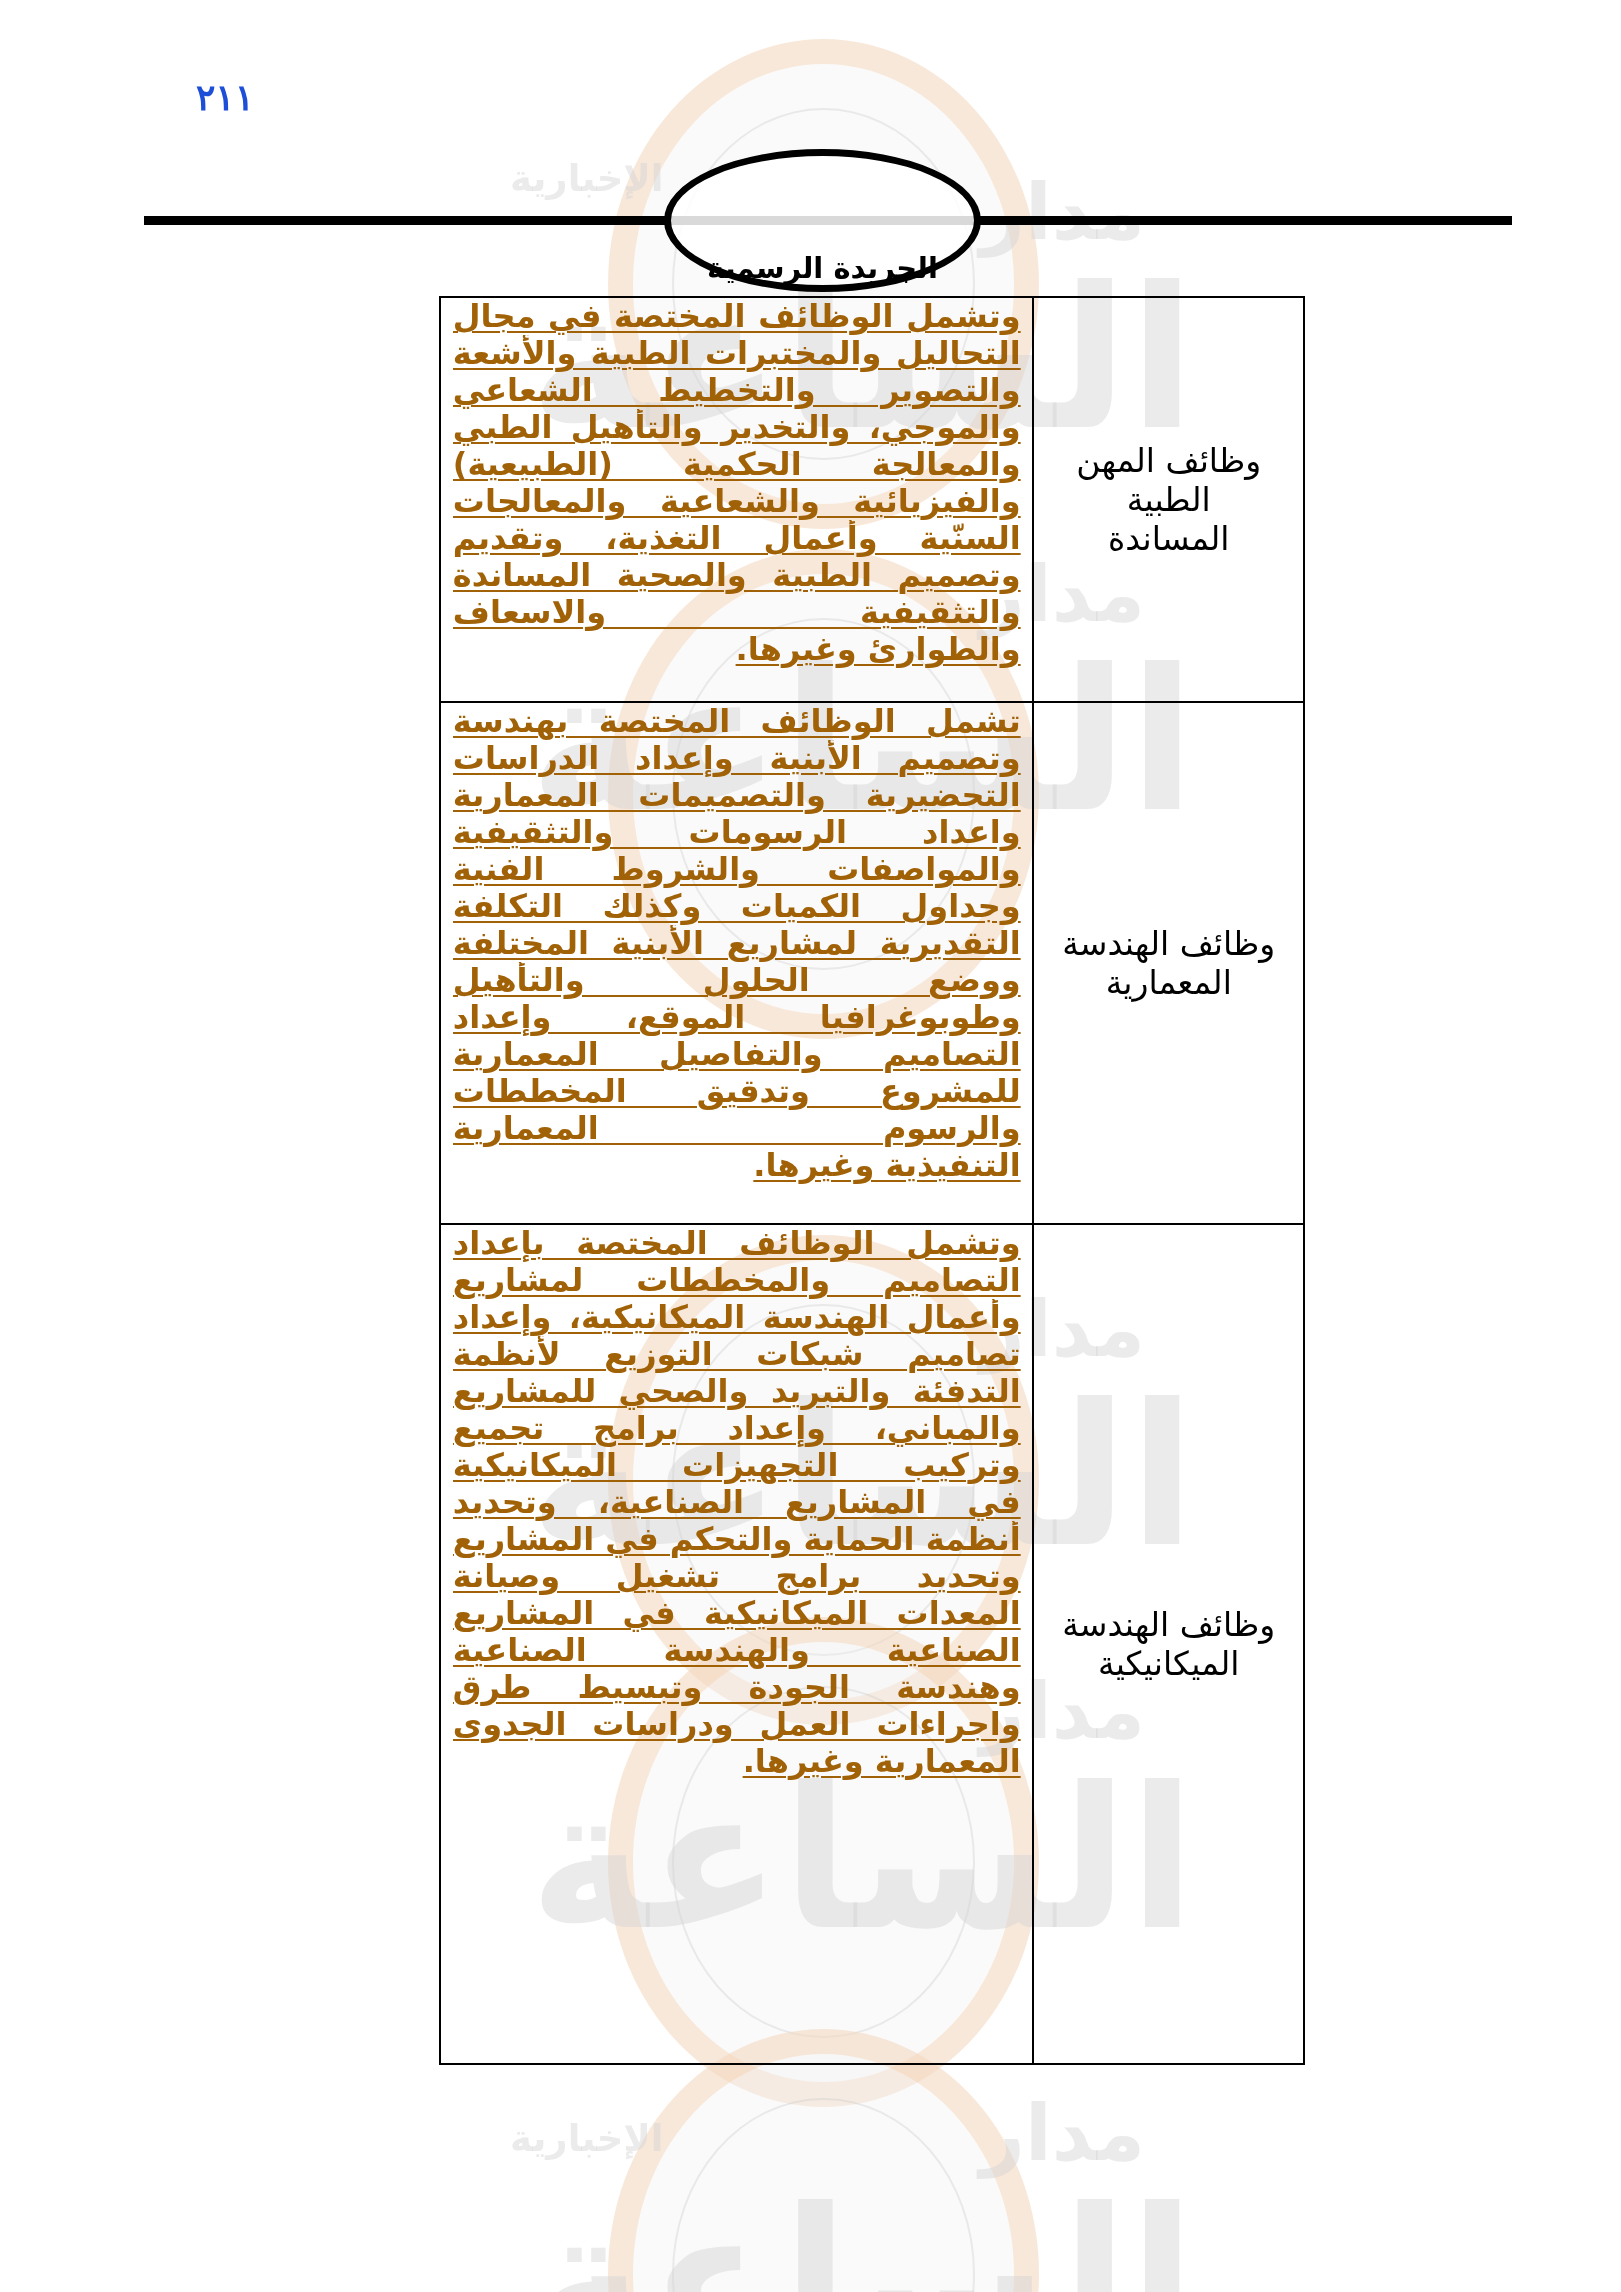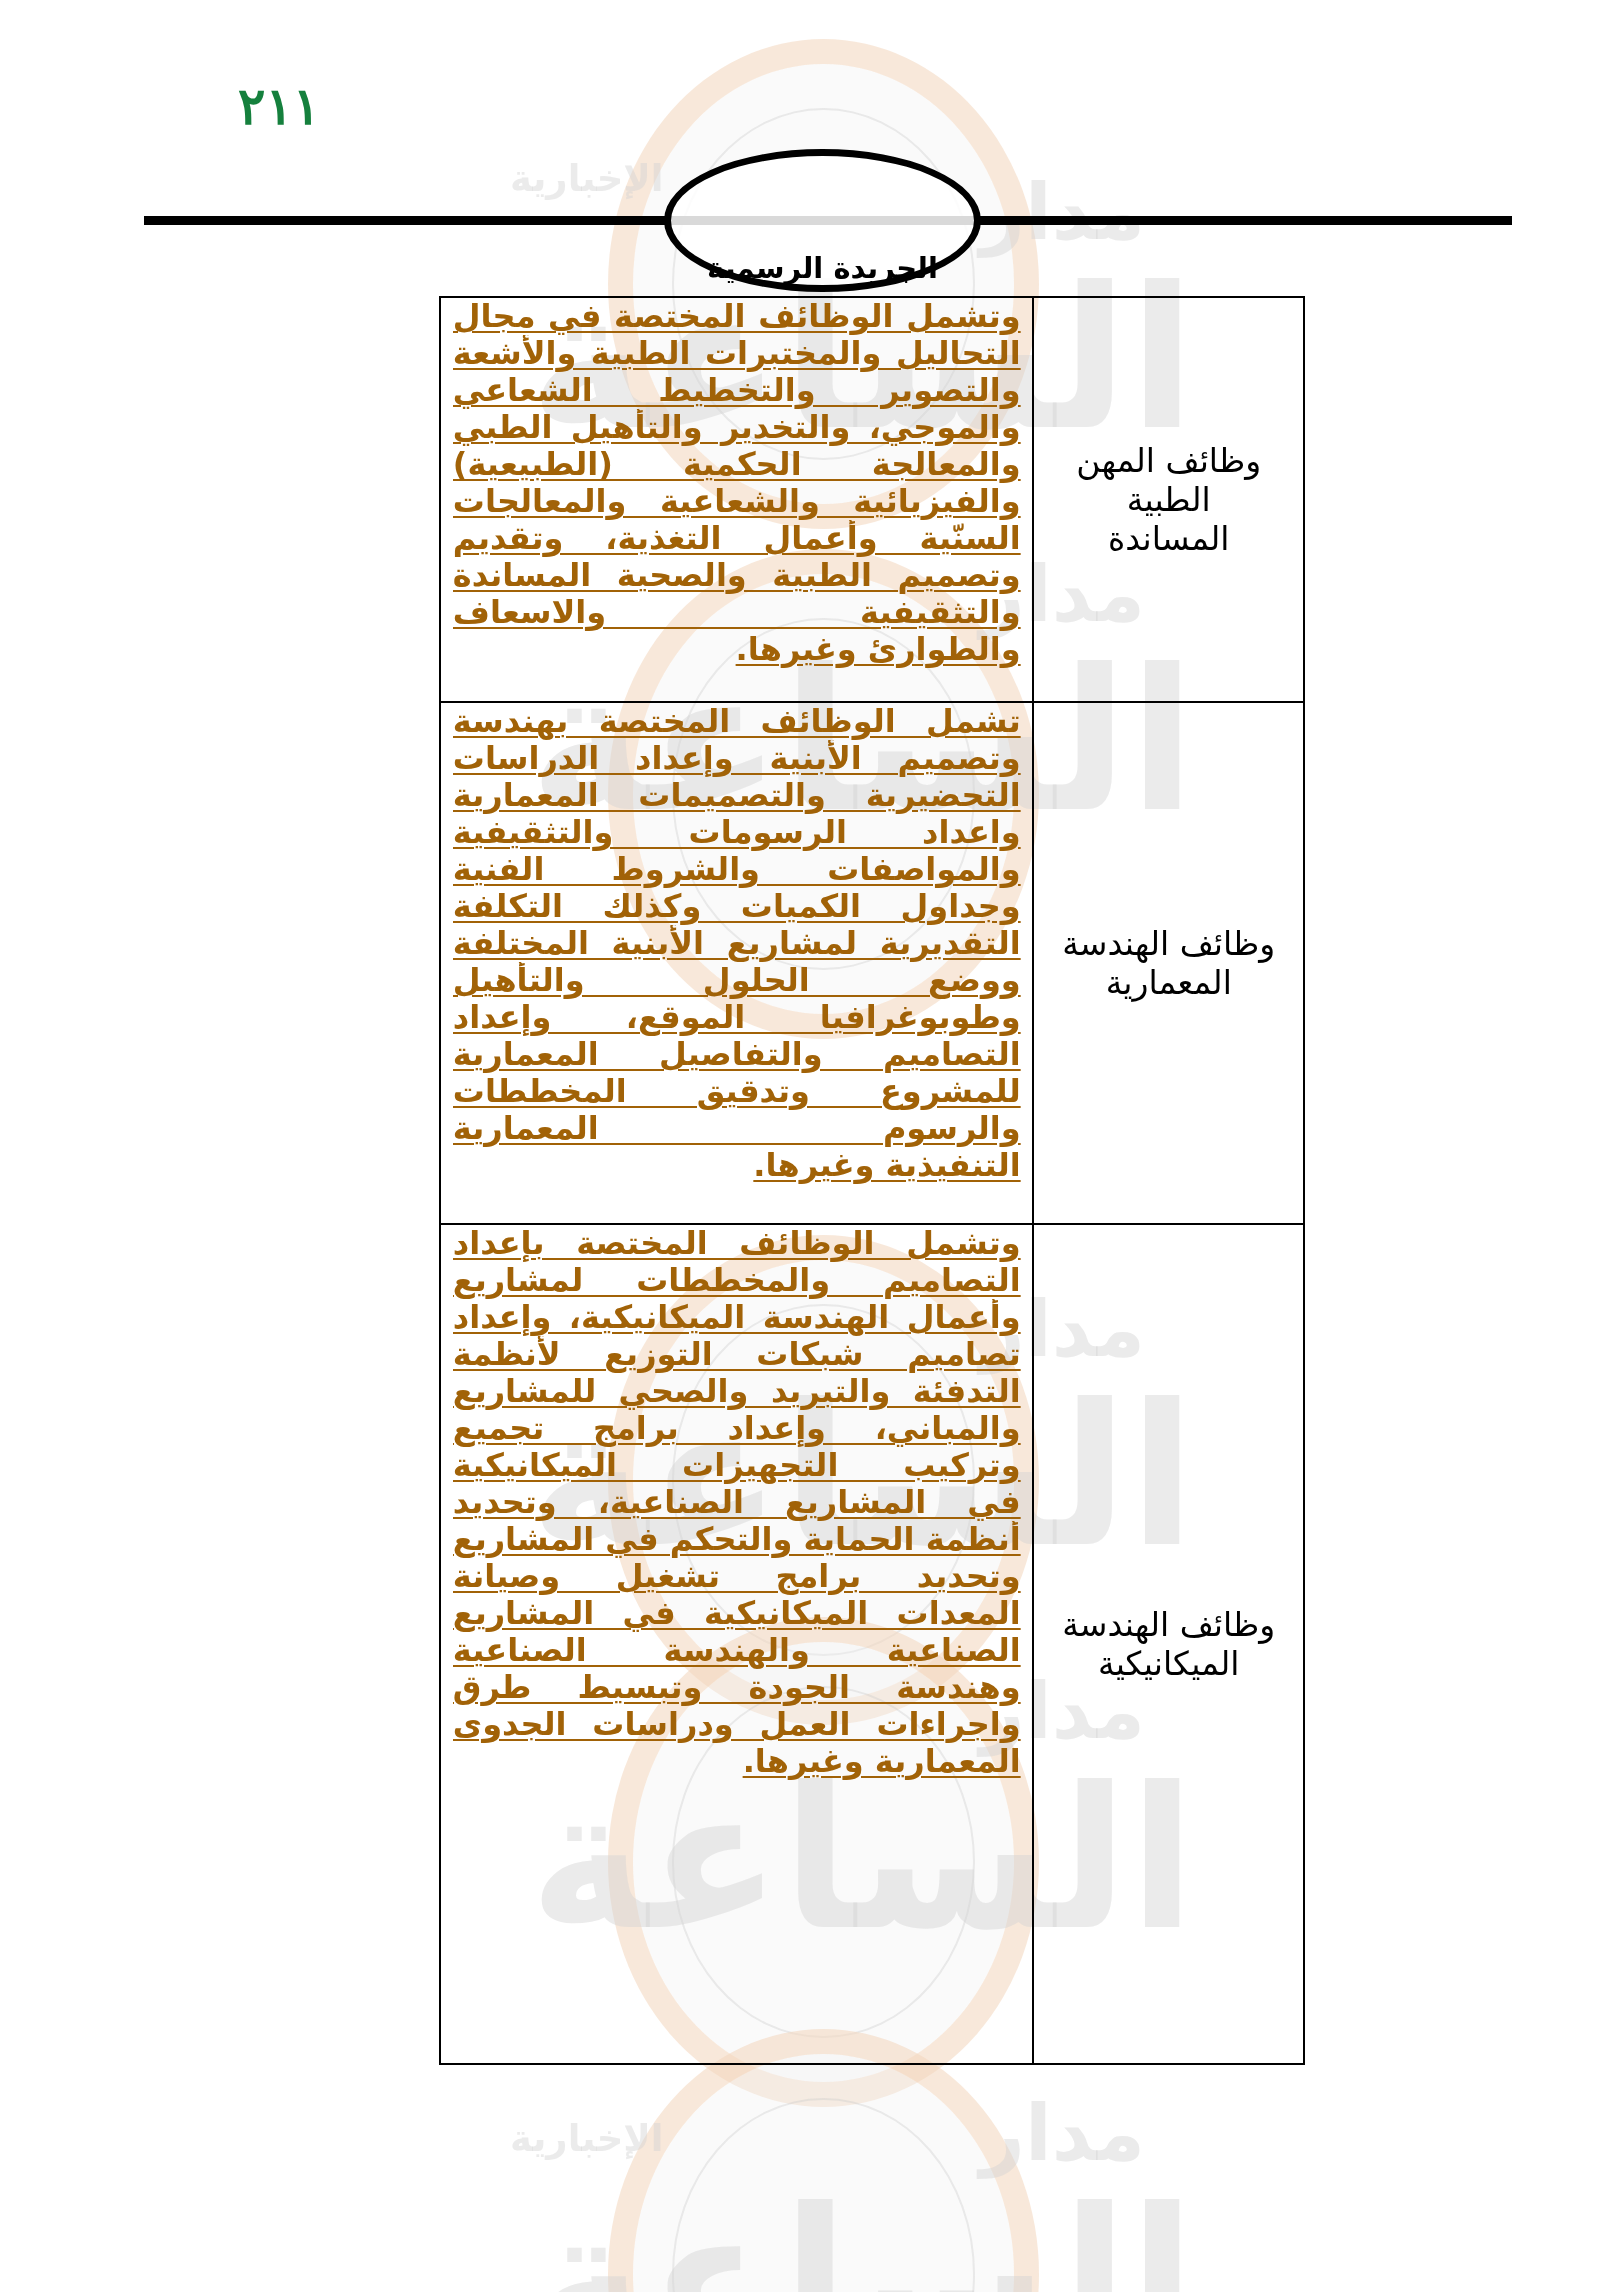--- a/index.html
+++ b/index.html
@@ -1,21 +1,21 @@
 <!DOCTYPE html>
 <html><head>
 <meta charset="utf-8">
 <style>
   html, body { margin:0; padding:0; background:#ffffff; }
   body { width:1621px; height:2293px; position:relative; overflow:hidden; font-family:"DejaVu Sans", "Liberation Sans", sans-serif; }
   .wm { position:absolute; pointer-events:none; }
   .wm-clock { width:431px; height:490px; border-radius:50%; border:25.5px solid rgba(245,200,160,0.35); box-sizing:border-box; background:rgba(240,240,240,0.35); }
   .wm-clock-inner { position:absolute; left:39px; top:44px; right:39px; bottom:44px; border-radius:50%; border:2.9px solid rgba(200,200,200,0.35); }
   .wm-text { color:rgba(210,210,210,0.45); font-weight:bold; font-family:"DejaVu Sans", sans-serif; direction:rtl; }
-  .page-number { position:absolute; left:196px; top:76px; font-size:51px; font-weight:bold; letter-spacing:13.7px; font-family:"DejaVu Serif", serif; color:#15803d;margin-left:42px; }
+  .page-number { position:absolute; left:196px; top:76px; font-size:36px; font-weight:bold; letter-spacing:13.7px; font-family:"DejaVu Serif", serif; color:#1d4ed8; }
   .rule { position:absolute; left:144px; top:216px; width:1368px; height:8.8px; background:#000; }
   .oval { position:absolute; left:664px; top:149px; width:317px; height:143px; box-sizing:border-box; border:7.8px solid #000; border-radius:50%; background:rgba(255,255,255,0.85); display:flex; align-items:flex-end; justify-content:center; }
   .oval-title { font-size:29px; font-weight:bold; direction:rtl; color:#000; }
   table.main { position:absolute; left:439px; top:296px; width:866px; border-collapse:collapse; direction:rtl; }
   table.main td { border:2px solid #000; vertical-align:top; padding:0; }
   td.label-cell { width:323px; vertical-align:middle !important; text-align:center; }
   .label { font-size:33px; font-weight:normal; line-height:39px; direction:rtl; color:#000; }
   td.desc-cell { width:541px; padding:0 11.8px !important; }
   .desc-line { font-size:32px; font-weight:bold; line-height:37px; height:37px; direction:rtl; text-align:justify; text-align-last:justify; white-space:nowrap; overflow:hidden; color:#a16207; text-decoration:underline; text-decoration-thickness:2px; text-underline-offset:3.9px; }
   .desc-line.last { text-align-last:right; }

